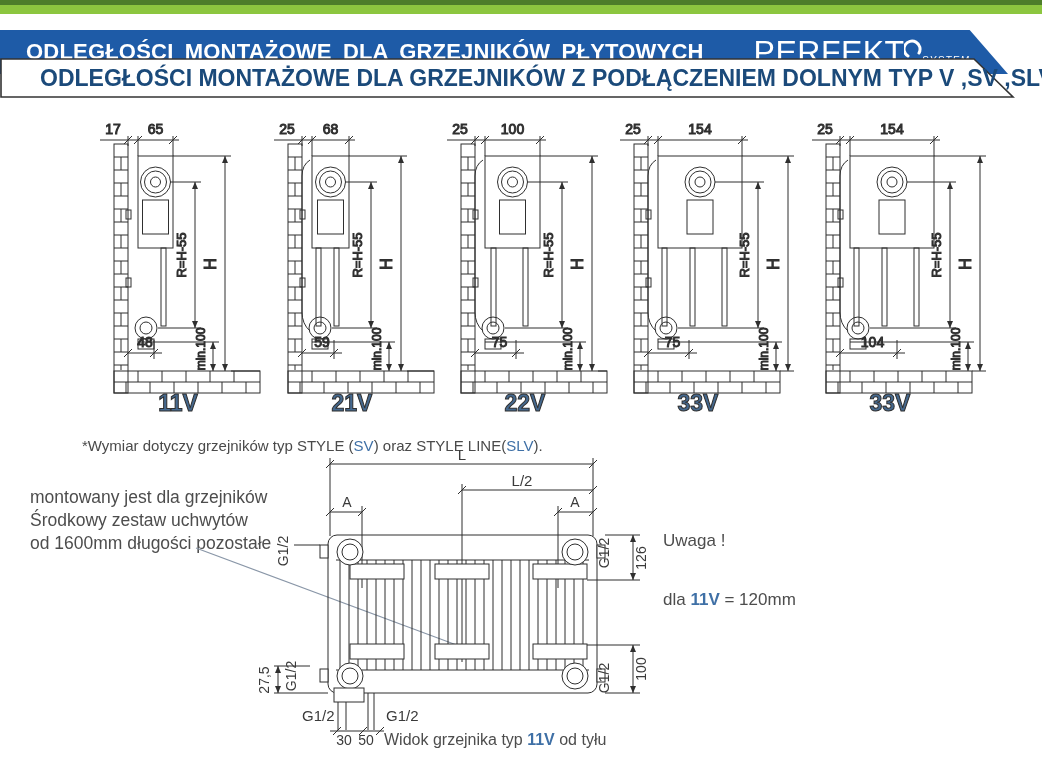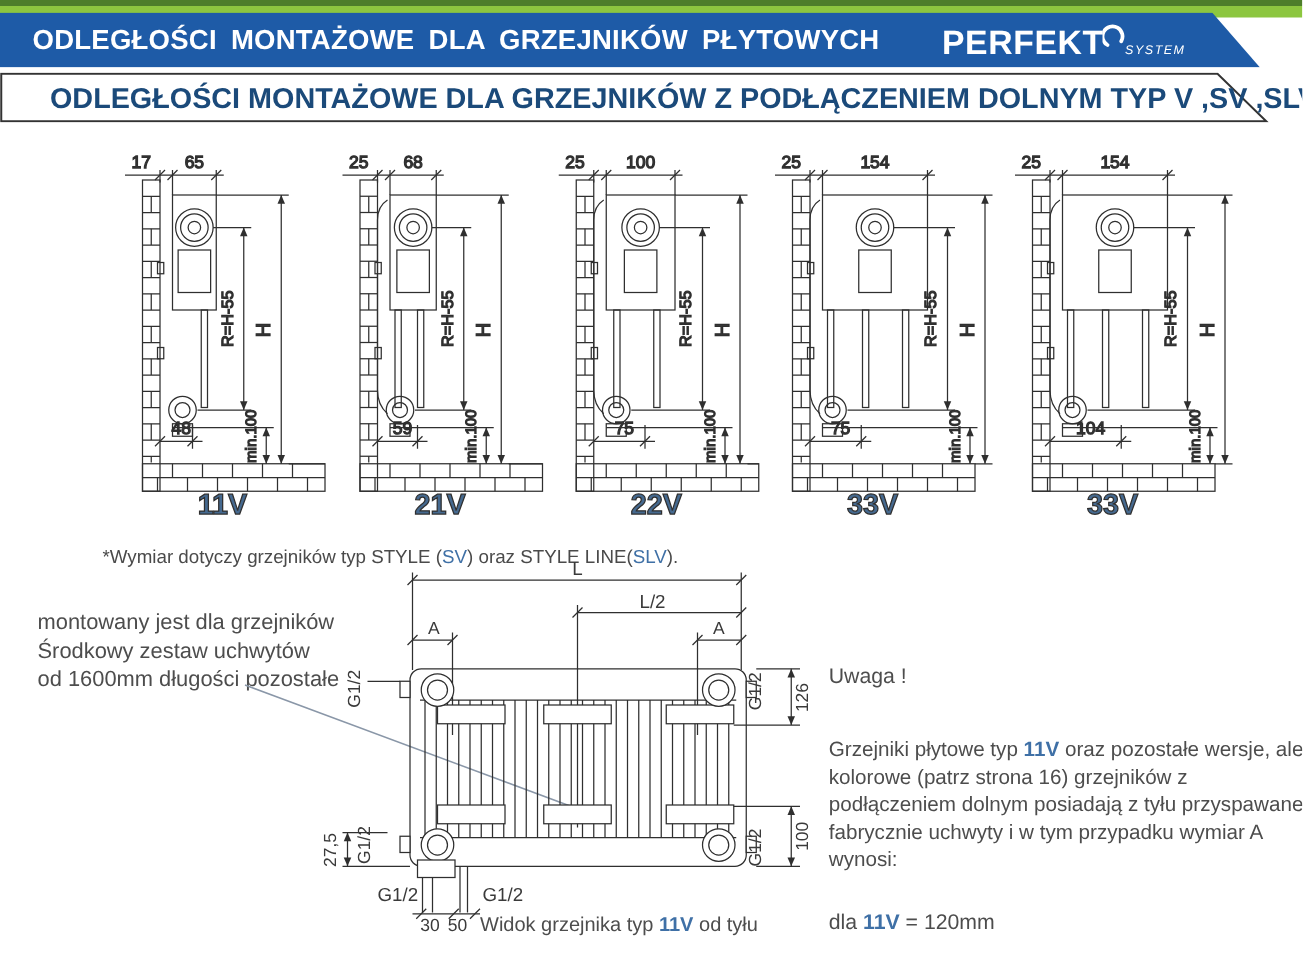--- a/index.html
+++ b/index.html
@@ -4,25 +4,25 @@
 <style>
   :root{
     --hdrblue:#1e5ba7; --navy:#1b4a7a; --accent:#45698f; --link:#3f70a6;
     --green:#8cc63f; --greendark:#4d7e2a; --line:#2f2f2f; --text:#4d4d4d;
   }
   html,body{margin:0;padding:0;background:#fff;}
   .page{position:relative;width:1042px;height:768px;overflow:hidden;background:#fff;
         font-family:"Liberation Sans","DejaVu Sans",sans-serif;}
   .green-strip{position:absolute;left:0;top:0;width:1042px;height:14px;
         background:linear-gradient(#4d7e2a 0,#4d7e2a 5px,#8cc63f 5px,#8cc63f 100%);}
-  .banner-blue{position:absolute;left:0;top:10px;width:1008px;height:44px;background:var(--hdrblue);
+  .banner-blue{position:absolute;left:0;top:30px;width:1008px;height:44px;background:var(--hdrblue);
         clip-path:polygon(0 0,96.2% 0,100% 100%,0 100%);display:flex;align-items:center;color:#fff;}
   .h1-title{font-size:22px;font-weight:700;letter-spacing:.2px;word-spacing:5px;margin-left:26px;white-space:nowrap;}
   .brand{display:flex;align-items:flex-end;margin-left:50px;}
-  .brand-name{font-size:27px;font-weight:700;letter-spacing:.5px;line-height:1;}
+  .brand-name{font-size:32px;font-weight:400;letter-spacing:.5px;line-height:1;}
   .brand-arc{margin:0 0 8px -1px;}
   .brand-sub{font-size:10px;letter-spacing:1.2px;margin:0 0 2px 0;font-style:italic;}
   .banner-white{position:absolute;left:0;top:58px;width:1016px;height:40px;}
   .banner-white svg{position:absolute;left:0;top:0;}
   .h2-title{position:absolute;left:40px;top:0;height:40px;display:flex;align-items:center;
         font-size:23px;font-weight:700;color:var(--navy);white-space:nowrap;}
   .diag{position:absolute;top:112px;}
   .d0{left:78px}.d1{left:252px}.d2{left:425px}.d3{left:598px}.d4{left:790px}
   .footnote{position:absolute;left:82px;top:437px;font-size:15px;color:#4a4a4a;}
   .footnote .hl{font-weight:400;}
@@ -649,17 +649,16 @@
       <text x="52" y="273" text-anchor="start" font-size="15">G1/2</text>
       <text x="136" y="273" text-anchor="start" font-size="15">G1/2</text>
       <text x="94" y="297">30</text>
       <text x="116" y="297">50</text>
       <text x="134" y="297" text-anchor="start" font-size="16" fill="#4d4d4d"><tspan>Widok grzejnika typ </tspan><tspan class="svghl">11V</tspan><tspan> od tyłu</tspan></text>
     </g>
   </svg>
 
   <div class="notice">
     <div class="t">Uwaga !</div>
-    <p><span>Grzejniki płytowe typ </span><span class="hl">11V</span><span> oraz pozostałe wersje, ale kolorowe (patrz strona 16) grzejników z podłączeniem dolnym posiadają z tyłu przyspawane fabrycznie uchwyty i w tym przypadku wymiar A wynosi:</span></p>
     <div class="dla"><span>dla </span><span class="hl">11V</span><span> = 120mm</span></div>
   </div>
 
 </div>
 
 </body></html>

